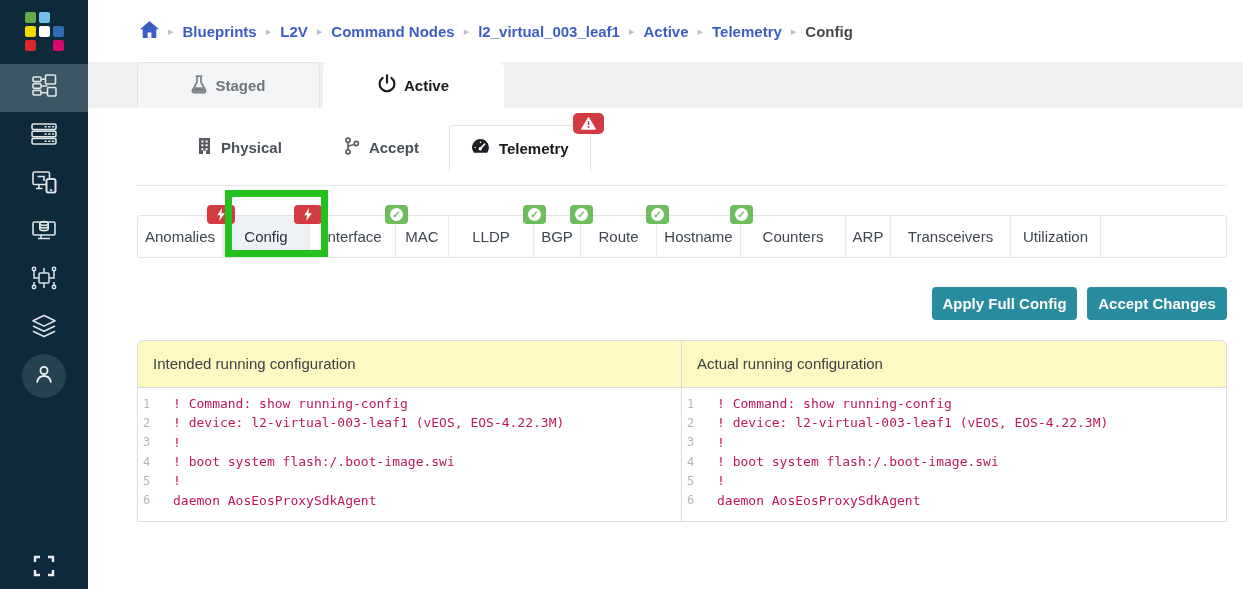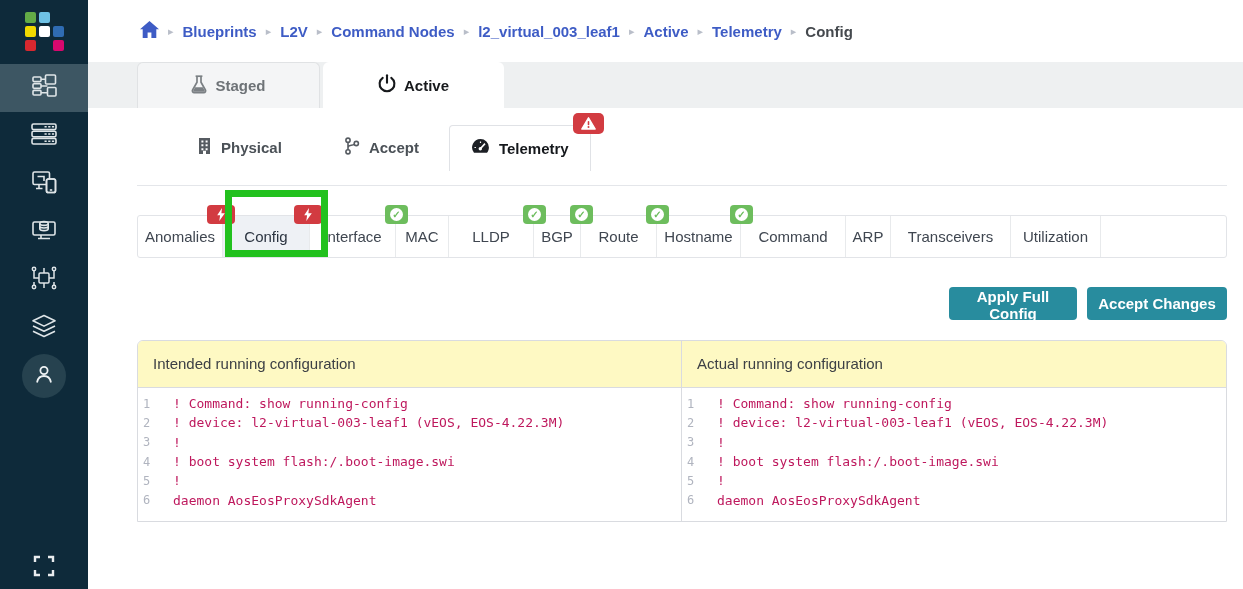--- a/index.html
+++ b/index.html
@@ -51,21 +51,21 @@
   .badge.ok{width:23px;background:#6dbd5d;}
   .badge.ok .cir{width:13px;height:13px;background:#fff;border-radius:50%;color:#6dbd5d;
          font-size:10px;font-weight:700;display:flex;align-items:center;justify-content:center;line-height:1;}
   
   .hl-box{position:absolute;left:225px;top:190px;width:103px;height:67px;border:7px solid #22c11e;
           box-sizing:border-box;z-index:20;pointer-events:none;}
   
   .actions{display:flex;justify-content:flex-end;gap:10px;margin:29px 16px 0 0;}
   .btn{height:33px;background:#288c9e;color:#fff;font-weight:700;font-size:15px;border:none;
        border-radius:4px;cursor:pointer;font-family:"Liberation Sans",sans-serif;}
-  .btn.apply{width:128px;}
+  .btn.apply{width:145px;}
   .btn.accept{width:140px;}
   
   .alert{margin:34px 16px 0 49px;height:60px;background:#fbe8e8;border-radius:4px;display:flex;align-items:center;}
   .alert-icon{margin-left:23px;display:flex;}
   .alert-msg{margin-left:26px;color:#c2272e;font-weight:700;font-size:15px;}
   
   .diff{margin:20px 16px 0 49px;border:1px solid #d9dbe0;border-radius:6px 6px 0 0;display:flex;
         height:180px;overflow:hidden;background:#fff;}
   .pane{width:50%;box-sizing:border-box;}
   .pane.left{border-right:1px solid #d9dbe0;}
@@ -275,21 +275,21 @@
               <span class="cir">✓</span>
             </span>
           </div>
           <div class="tele-tab" style="width: 84px;">
             <span>Hostname</span>
             <span class="badge ok">
               <span class="cir">✓</span>
             </span>
           </div>
           <div class="tele-tab" style="width: 105px;">
-            <span>Command</span>
+            <span>Counters</span>
           </div>
           <div class="tele-tab" style="width: 45px;">
             <span>ARP</span>
           </div>
           <div class="tele-tab" style="width: 120px;">
             <span>Transceivers</span>
           </div>
           <div class="tele-tab" style="width: 90px;">
             <span>Utilization</span>
           </div>

